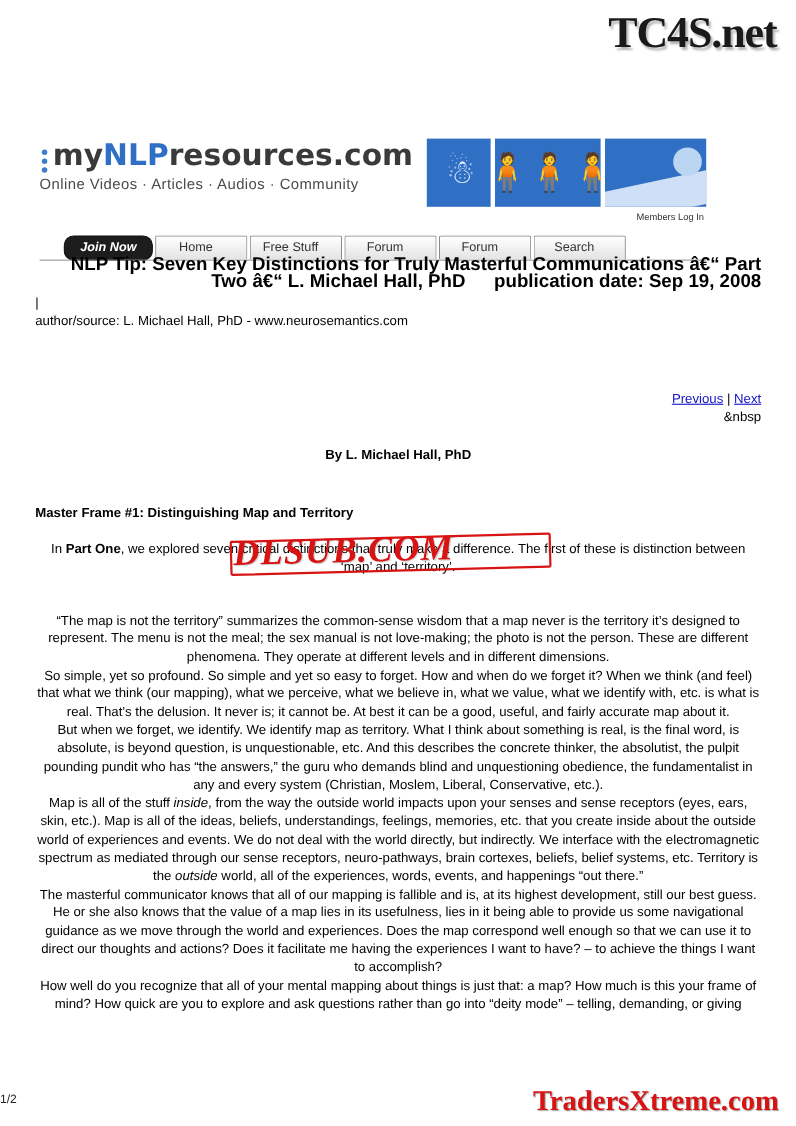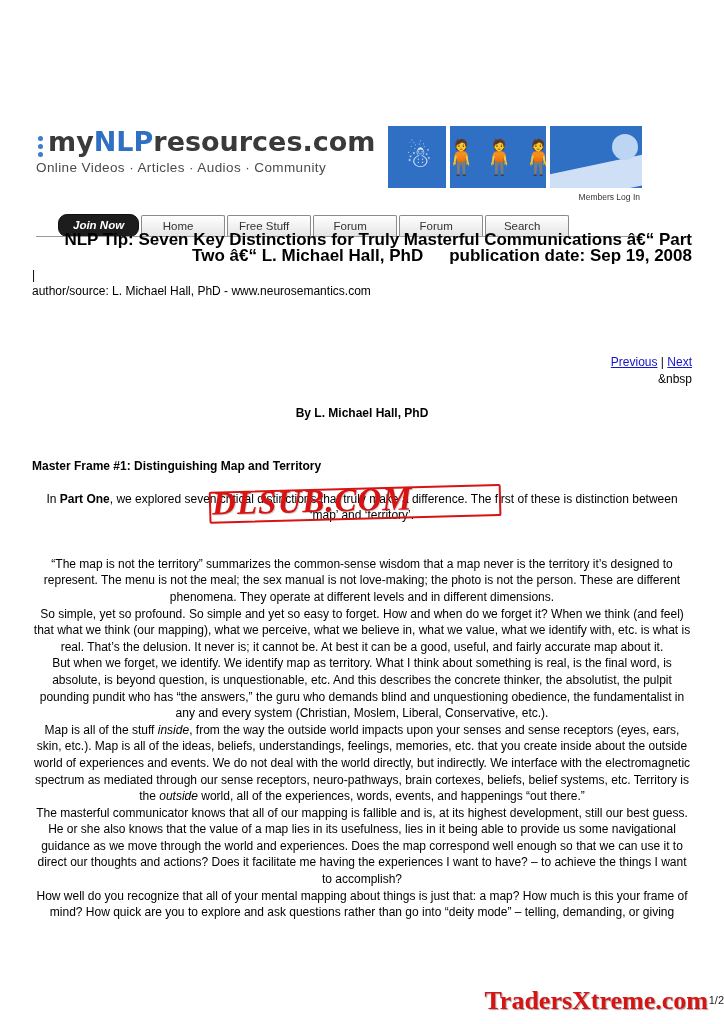--- a/index.html
+++ b/index.html
@@ -134,21 +134,21 @@
     font-size: 8.5px;
     color: #333;
   }
 
   
   .nav {
     position: absolute;
     left: 58px;
     top: 214px;
     display: flex;
-    align-items: center;
+    align-items: flex-start;
     gap: 2px;
   }
   .nav-tab {
     border: 1px solid #8a8a8a;
     border-bottom: none;
     background: linear-gradient(#ffffff, #e3e3e3);
     padding: 4px 20px 5px 10px;
     font-size: 11.5px;
     color: #333;
     font-family: "Liberation Sans", sans-serif;
@@ -272,41 +272,42 @@
     border-radius: 2px;
     pointer-events: none;
   }
 
   
   .pagenum {
     position: absolute;
     bottom: 18px;
     left: 0;
     width: 100%;
-    text-align: right;
+    text-align: left;
     font-size: 11px;
     color: #222;
   }
   .traders {
     position: absolute;
     bottom: 8px;
     right: 16px;
     font-family: "Liberation Serif", serif;
     font-weight: bold;
     font-size: 26px;
     color: #d81313;
     text-shadow: 1px 1px 1px rgba(80,80,80,0.5);
     white-space: nowrap;
   }
 </style>
 </head>
 <body>
 
 <div class="page">
 
+  <div class="tc4s">TC4S.net</div>
 
   <div class="banner">
     <div class="banner-logo">
       <div class="logo-dotcol">
           <i></i>
           <i></i>
           <i></i>
         </div>
       <div class="logo-line1">
         <span class="dots"></span><span>my</span><span class="accent">NLP</span><span>resources.com</span>

